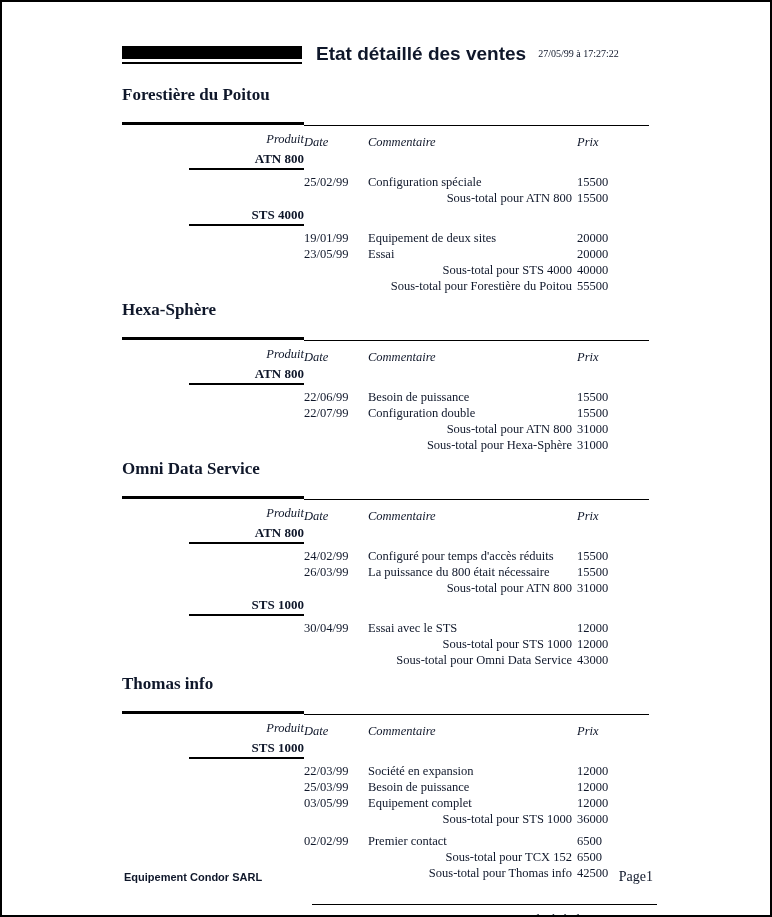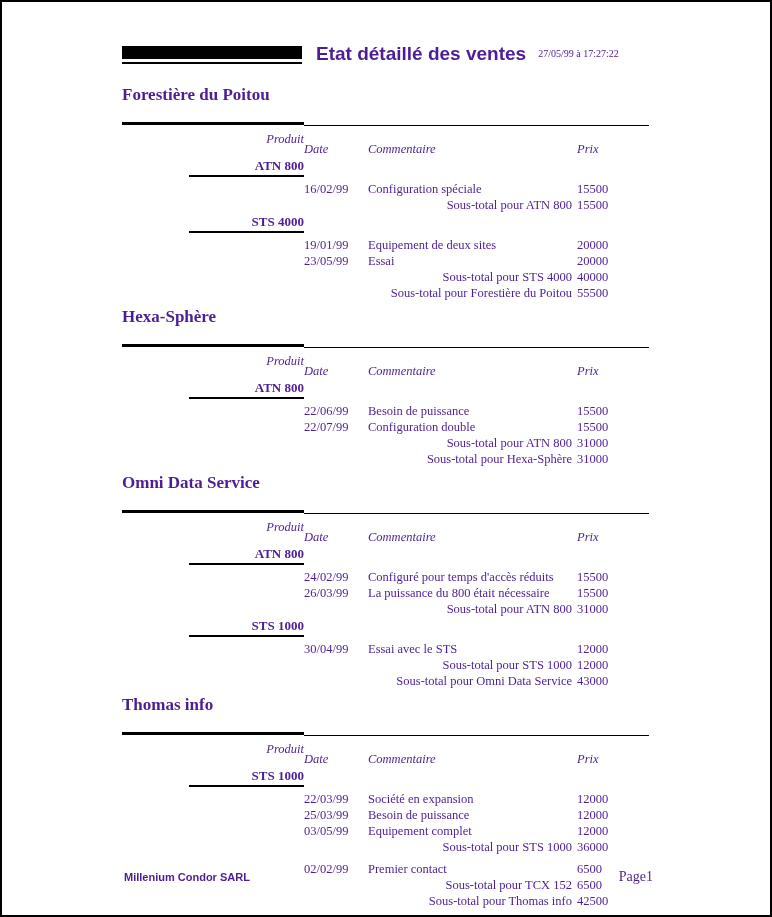--- a/index.html
+++ b/index.html
@@ -2,21 +2,21 @@
 <html><head>
 <meta charset="utf-8">
 <style>
   html,body { margin:0; padding:0; background:#fff; }
   .page {
     position:relative;
     width:772px; height:917px;
     box-sizing:border-box;
     border:2px solid #000;
     background:#fff;
-    color:#4c1d95;
+    color:#0f172a;
     font-family:"Liberation Serif","DejaVu Serif",serif;
     overflow:hidden;
   }
   .content { padding:42px 117px 0 120px; }
 
   
   .report-header { display:flex; align-items:flex-start; margin-bottom:22px; }
   .bar-block { width:180px; margin-top:2px; flex:0 0 auto; }
   .black-bar { height:13px; background:#000; }
   .thin-bar  { height:2px;  background:#000; margin-top:3px; }
@@ -34,21 +34,21 @@
     margin:0; padding-bottom:18px;
     border-bottom:3px solid #000;
     width:182px; white-space:nowrap;
   }
   .grow { display:grid; grid-template-columns:182px 345px; column-gap:0; }
   .lcell {}
   .rcell {}
   .cells, .header-cells { display:grid; grid-template-columns:64px 1fr 72px; }
   .gtable { font-size:12.5px; line-height:16px; }
 
-  .table-header-row .rcell { border-top:1px solid #000; padding-top:15px; }
+  .table-header-row .rcell { border-top:1px solid #000; padding-top:8px; }
   .produit-label { font-style:italic; text-align:right; padding-top:6px; }
   .th { font-style:italic; }
 
   .price-cell { text-align:left; padding-right:20px; }
   .sub-label  { grid-column:1 / 3; text-align:right; padding-right:5px; }
 
   .product-row { margin-top:2px; }
   .product-name {
     width:115px; margin-left:67px;
     text-align:right; font-weight:bold; font-size:13px; line-height:14px;
@@ -106,21 +106,21 @@
             </div>
             <div class="grow product-row">
               <div class="lcell">
                 <div class="product-name">ATN 800</div>
               </div>
               <div class="rcell"></div>
             </div>
             <div class="grow sale-row first-sale">
               <div class="lcell"></div>
               <div class="rcell cells">
-                <span>16/02/99</span>
+                <span>25/02/99</span>
                 <span>Configuration spéciale</span>
                 <span class="price-cell">15500</span>
               </div>
             </div>
             <div class="grow">
               <div class="lcell"></div>
               <div class="rcell cells">
                 <span class="sub-label">Sous-total pour ATN 800</span>
                 <span class="price-cell">15500</span>
               </div>
@@ -360,16 +360,16 @@
       </div>
 
     <div class="grand-total">
       <span class="gt-label">Total général</span>
       <span class="price-cell">172000</span>
     </div>
 
   </div>
 
   <div class="report-footer">
-    <span class="footer-company">Millenium Condor SARL</span>
+    <span class="footer-company">Equipement Condor SARL</span>
     <span class="footer-page">Page1</span>
   </div>
 </div>
 
 </body></html>

